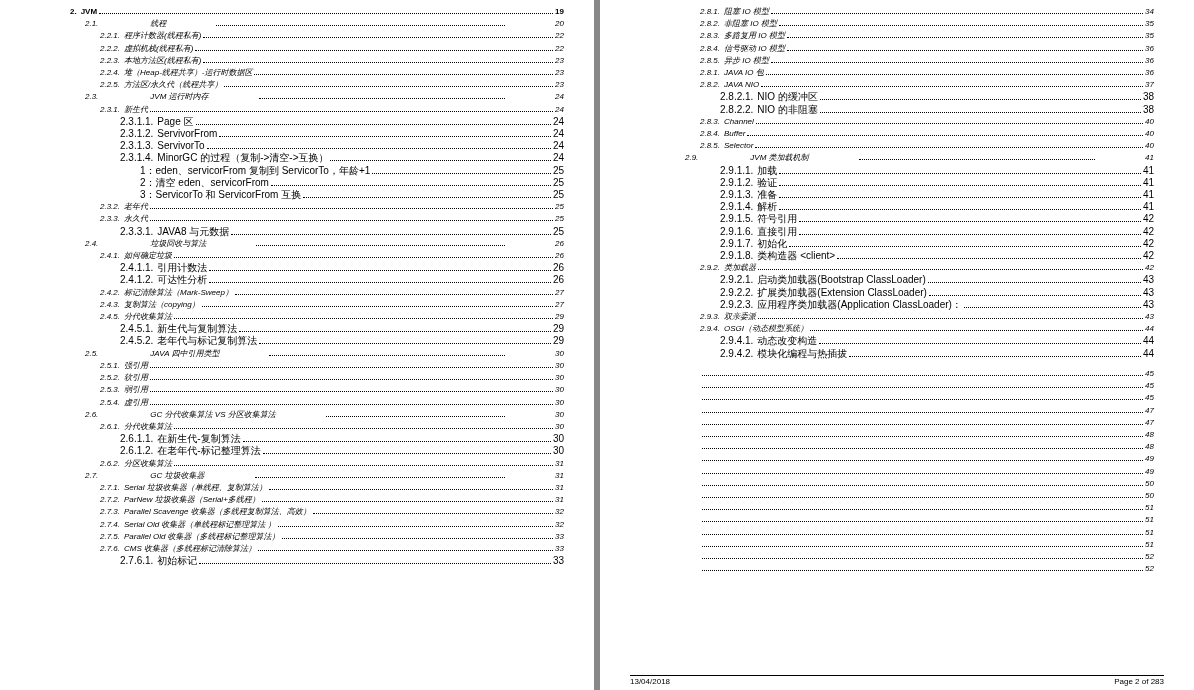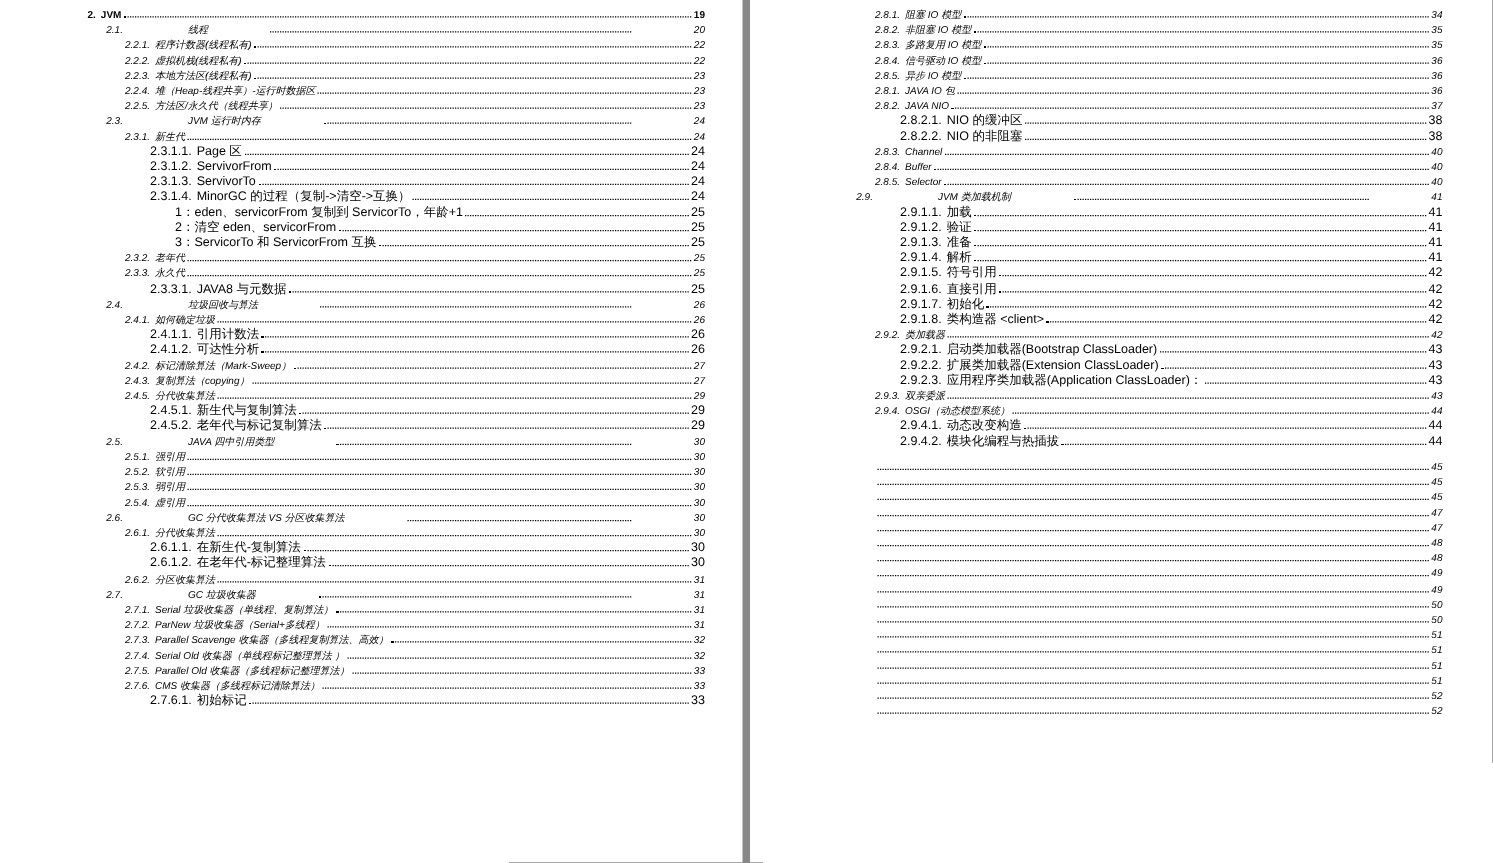--- a/index.html
+++ b/index.html
@@ -580,13 +580,17 @@
       <span class="pg">51</span>
     </div>
     <div class="toc-line lv3">
       <span class="dots"></span>
       <span class="pg">52</span>
     </div>
     <div class="toc-line lv3">
       <span class="dots"></span>
       <span class="pg">52</span>
     </div>
+    <div class="footer">
+    <span>13/04/2018</span>
+    <span>Page 2 of 283</span>
+  </div>
 </div>
 
 </body></html>

